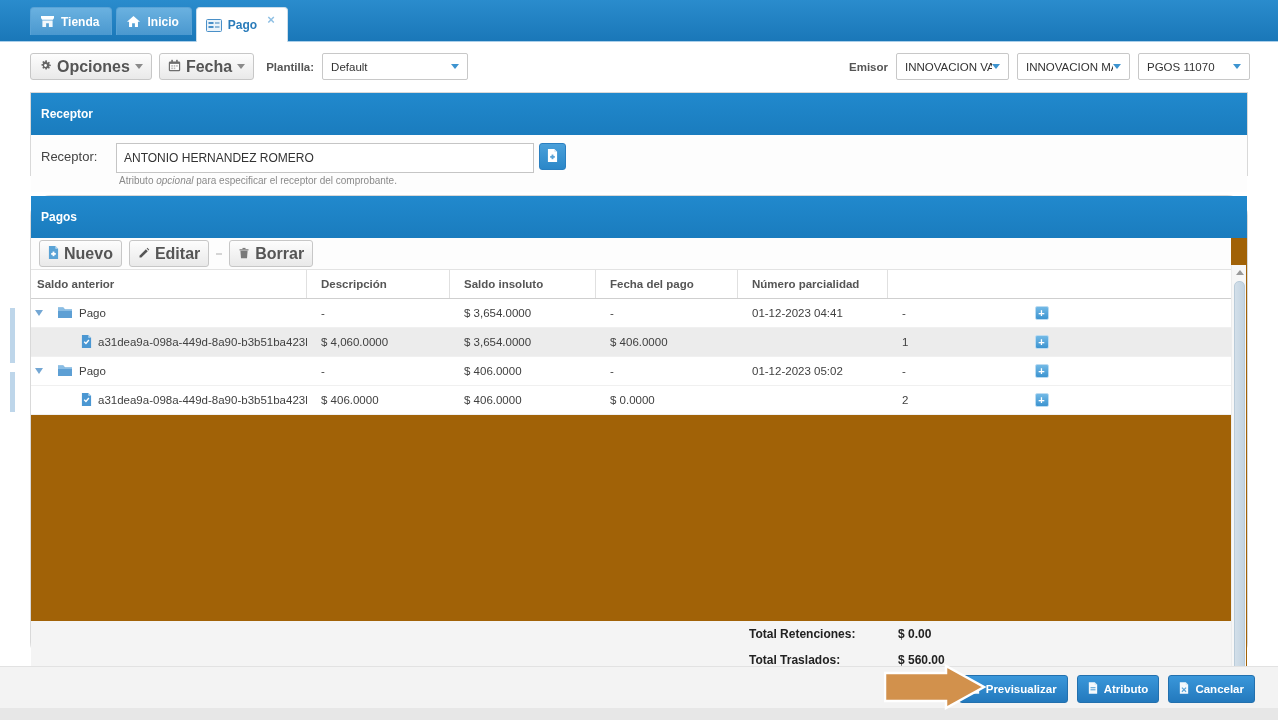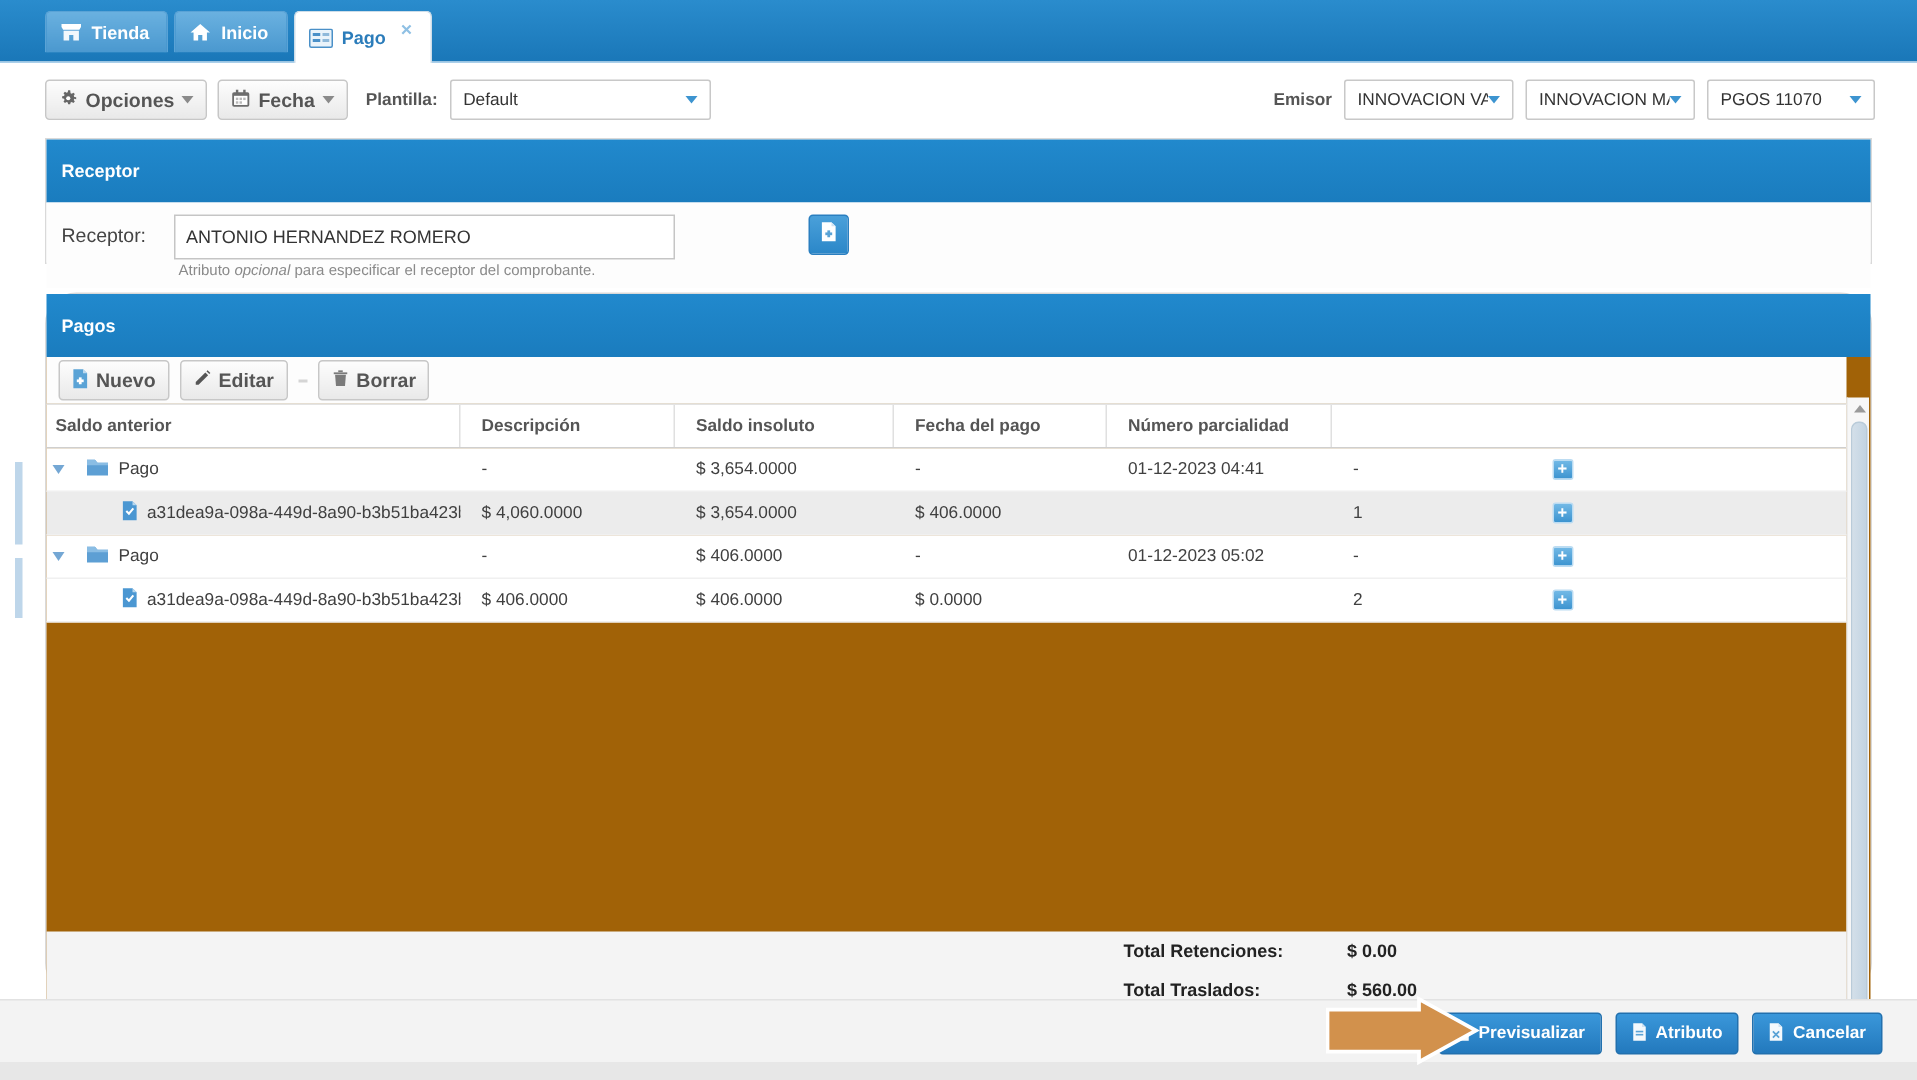--- a/index.html
+++ b/index.html
@@ -15,38 +15,38 @@
     border-radius:4px 4px 0 0; color:#fff; font-weight:bold; font-size:12px; cursor:pointer; }
   .tab.active { height:35px; background:#fff; border-color:#cddde9; color:#2b7cba; }
   .tab .close-x { margin-left:4px; color:#8fc0e4; font-size:13px; font-weight:bold; line-height:10px; position:relative; top:-5px; }
   .tab svg { display:block; }
 
   
   .main-toolbar { position:absolute; left:0; top:42px; width:1278px; height:50px; background:#fff; }
   .mt-left { position:absolute; left:30px; top:11px; display:flex; align-items:center; }
   .gbtn { height:27px; display:inline-flex; align-items:center; gap:5px; padding:0 8px;
     background:linear-gradient(#fdfdfd,#e9e9e9); border:1px solid #c7c7c7; border-radius:3px;
-    font-size:13px; color:#555; font-weight:bold; cursor:pointer; }
+    font-size:16px; color:#555; font-weight:bold; cursor:pointer; }
   .caret { width:0; height:0; border-left:4px solid transparent; border-right:4px solid transparent; border-top:5px solid #8a8a8a; display:inline-block; }
   .caret.blue { border-top-color:#3d94d0; }
   .mt-label { font-size:11.5px; color:#555; font-weight:bold; margin:0 8px 0 12px; }
   .combo { height:27px; background:#fff; border:1px solid #c8c8c8; border-radius:2px;
     display:inline-flex; align-items:center; justify-content:space-between; padding:0 8px;
     font-size:11.5px; color:#333; cursor:pointer; }
   .mt-right { position:absolute; right:28px; top:11px; display:flex; align-items:center; gap:8px; }
 
   
   .panel { position:absolute; left:30px; width:1218px; border:1px solid #d9d9d9; background:#fff; }
   .panel-header { height:42px; background:linear-gradient(#2189cd,#1a7cbe); color:#fff; font-weight:bold;
     font-size:12px; display:flex; align-items:center; padding:0 10px; }
 
   .receptor-panel { top:92px; height:84px; }
   .receptor-body { position:relative; height:57px; background:#fdfdfd; }
   .field-label { position:absolute; left:10px; top:14px; font-size:13px; color:#444; }
-  .receptor-input { position:absolute; left:85px; top:8px; width:334px; height:27px; border:1px solid #c5c5c5;
+  .receptor-input { position:absolute; left:85px; top:8px; width:418px; height:27px; border:1px solid #c5c5c5;
     font-family:"Liberation Sans",sans-serif; font-size:12px; color:#333; padding:14px 7px; }
   .lookup-btn { position:absolute; left:508px; top:8px; width:27px; height:27px; border:1px solid #2a7fc0;
     border-radius:3px; background:linear-gradient(#4aa0da,#2b87c8); display:flex; align-items:center; justify-content:center; cursor:pointer; }
   .help-text { position:absolute; left:88px; top:40px; font-size:10px; color:#8a8a8a; }
   .help-text i { font-style:italic; }
 
   .pagos-panel { top:195px; height:468px;border-radius:21px; }
   .pagos-body { position:relative; height:441px; background:#a16207; }
   .pagos-toolbar { position:absolute; left:0; top:0; right:16px; height:31px; display:flex; align-items:center; gap:7px; padding-left:8px; background:#fdfdfd; }
   .tb-sep { width:6px; height:2px; background:#d5d5d5; }
@@ -158,21 +158,21 @@
               <rect x="10" y="7.5" width="2" height="2"></rect>
               <rect x="4" y="10.5" width="2" height="2"></rect>
               <rect x="7" y="10.5" width="2" height="2"></rect>
             </g>
           </svg>
       </span>
       <span>Fecha</span>
       <span class="caret"></span>
     </button>
     <span class="mt-label">Plantilla:</span>
-    <div class="combo" style="width:174px">
+    <div class="combo" style="width:146px">
       <span>Default</span>
       <span class="caret blue"></span>
     </div>
   </div>
   <div class="mt-right">
     <span class="mt-label" style="margin:0">Emisor</span>
     <div class="combo" style="width:113px">
       <span style="overflow:hidden;white-space:nowrap">INNOVACION VALOR</span>
       <span class="caret blue"></span>
     </div>

